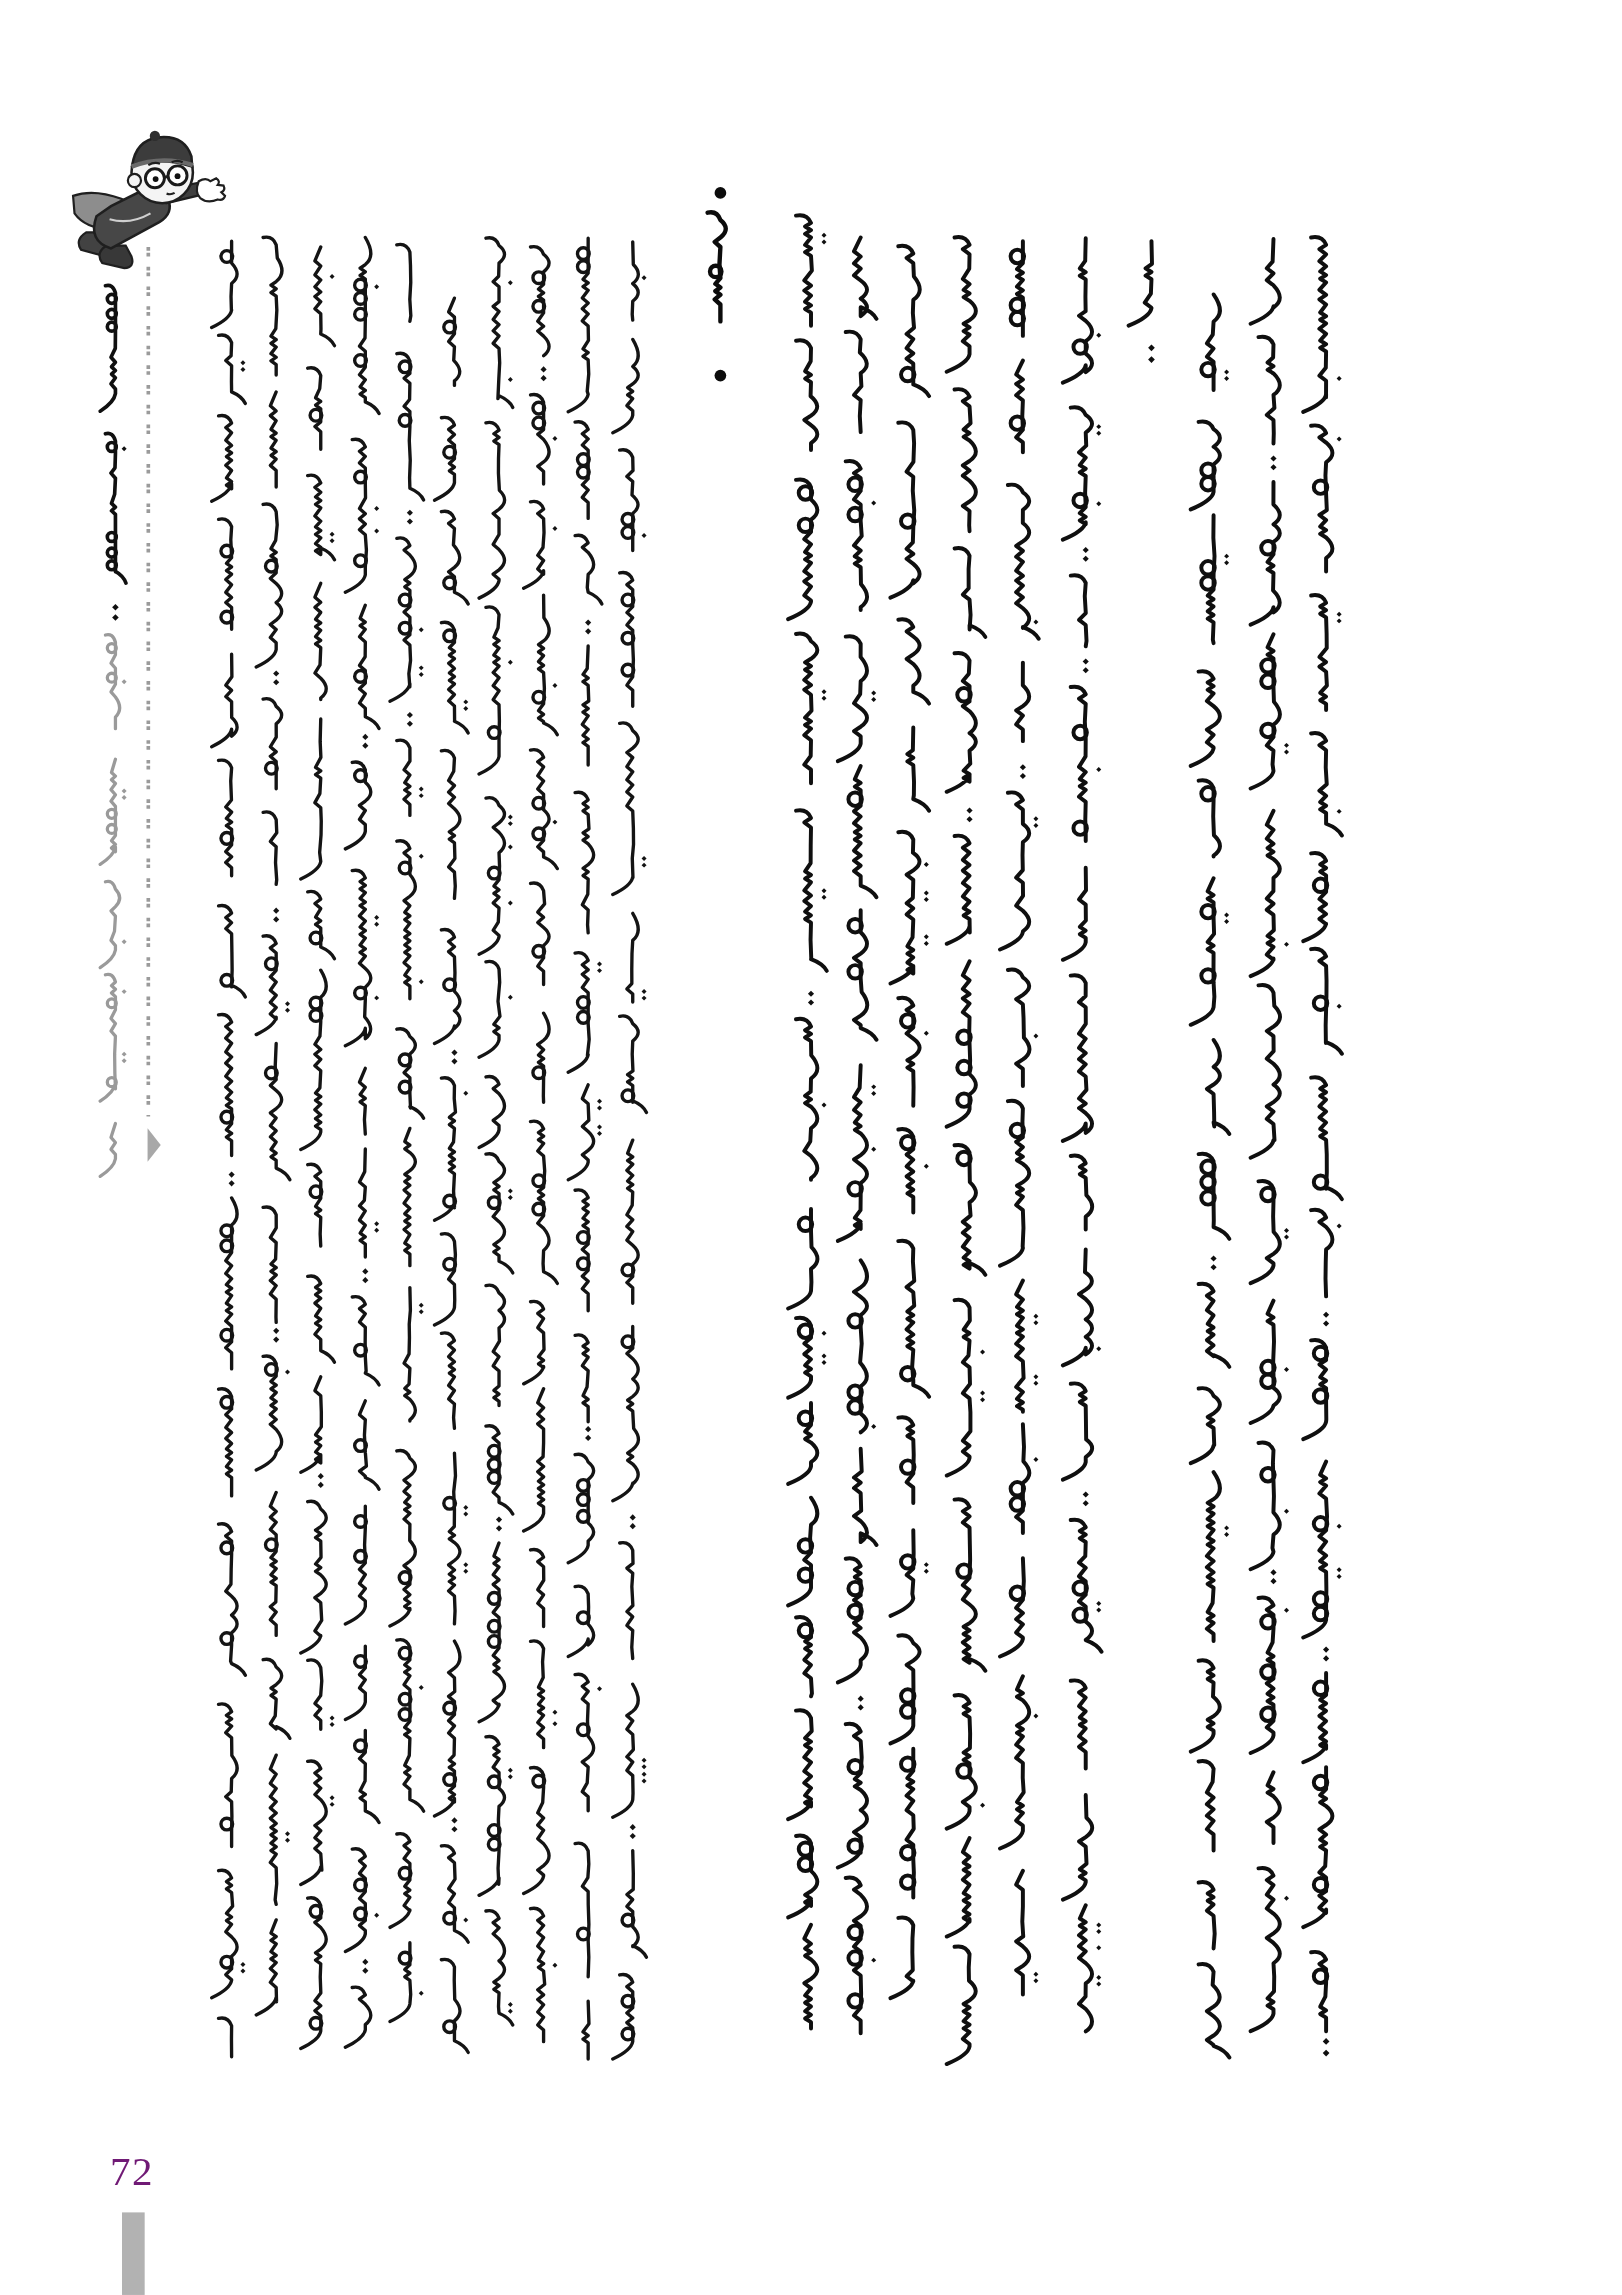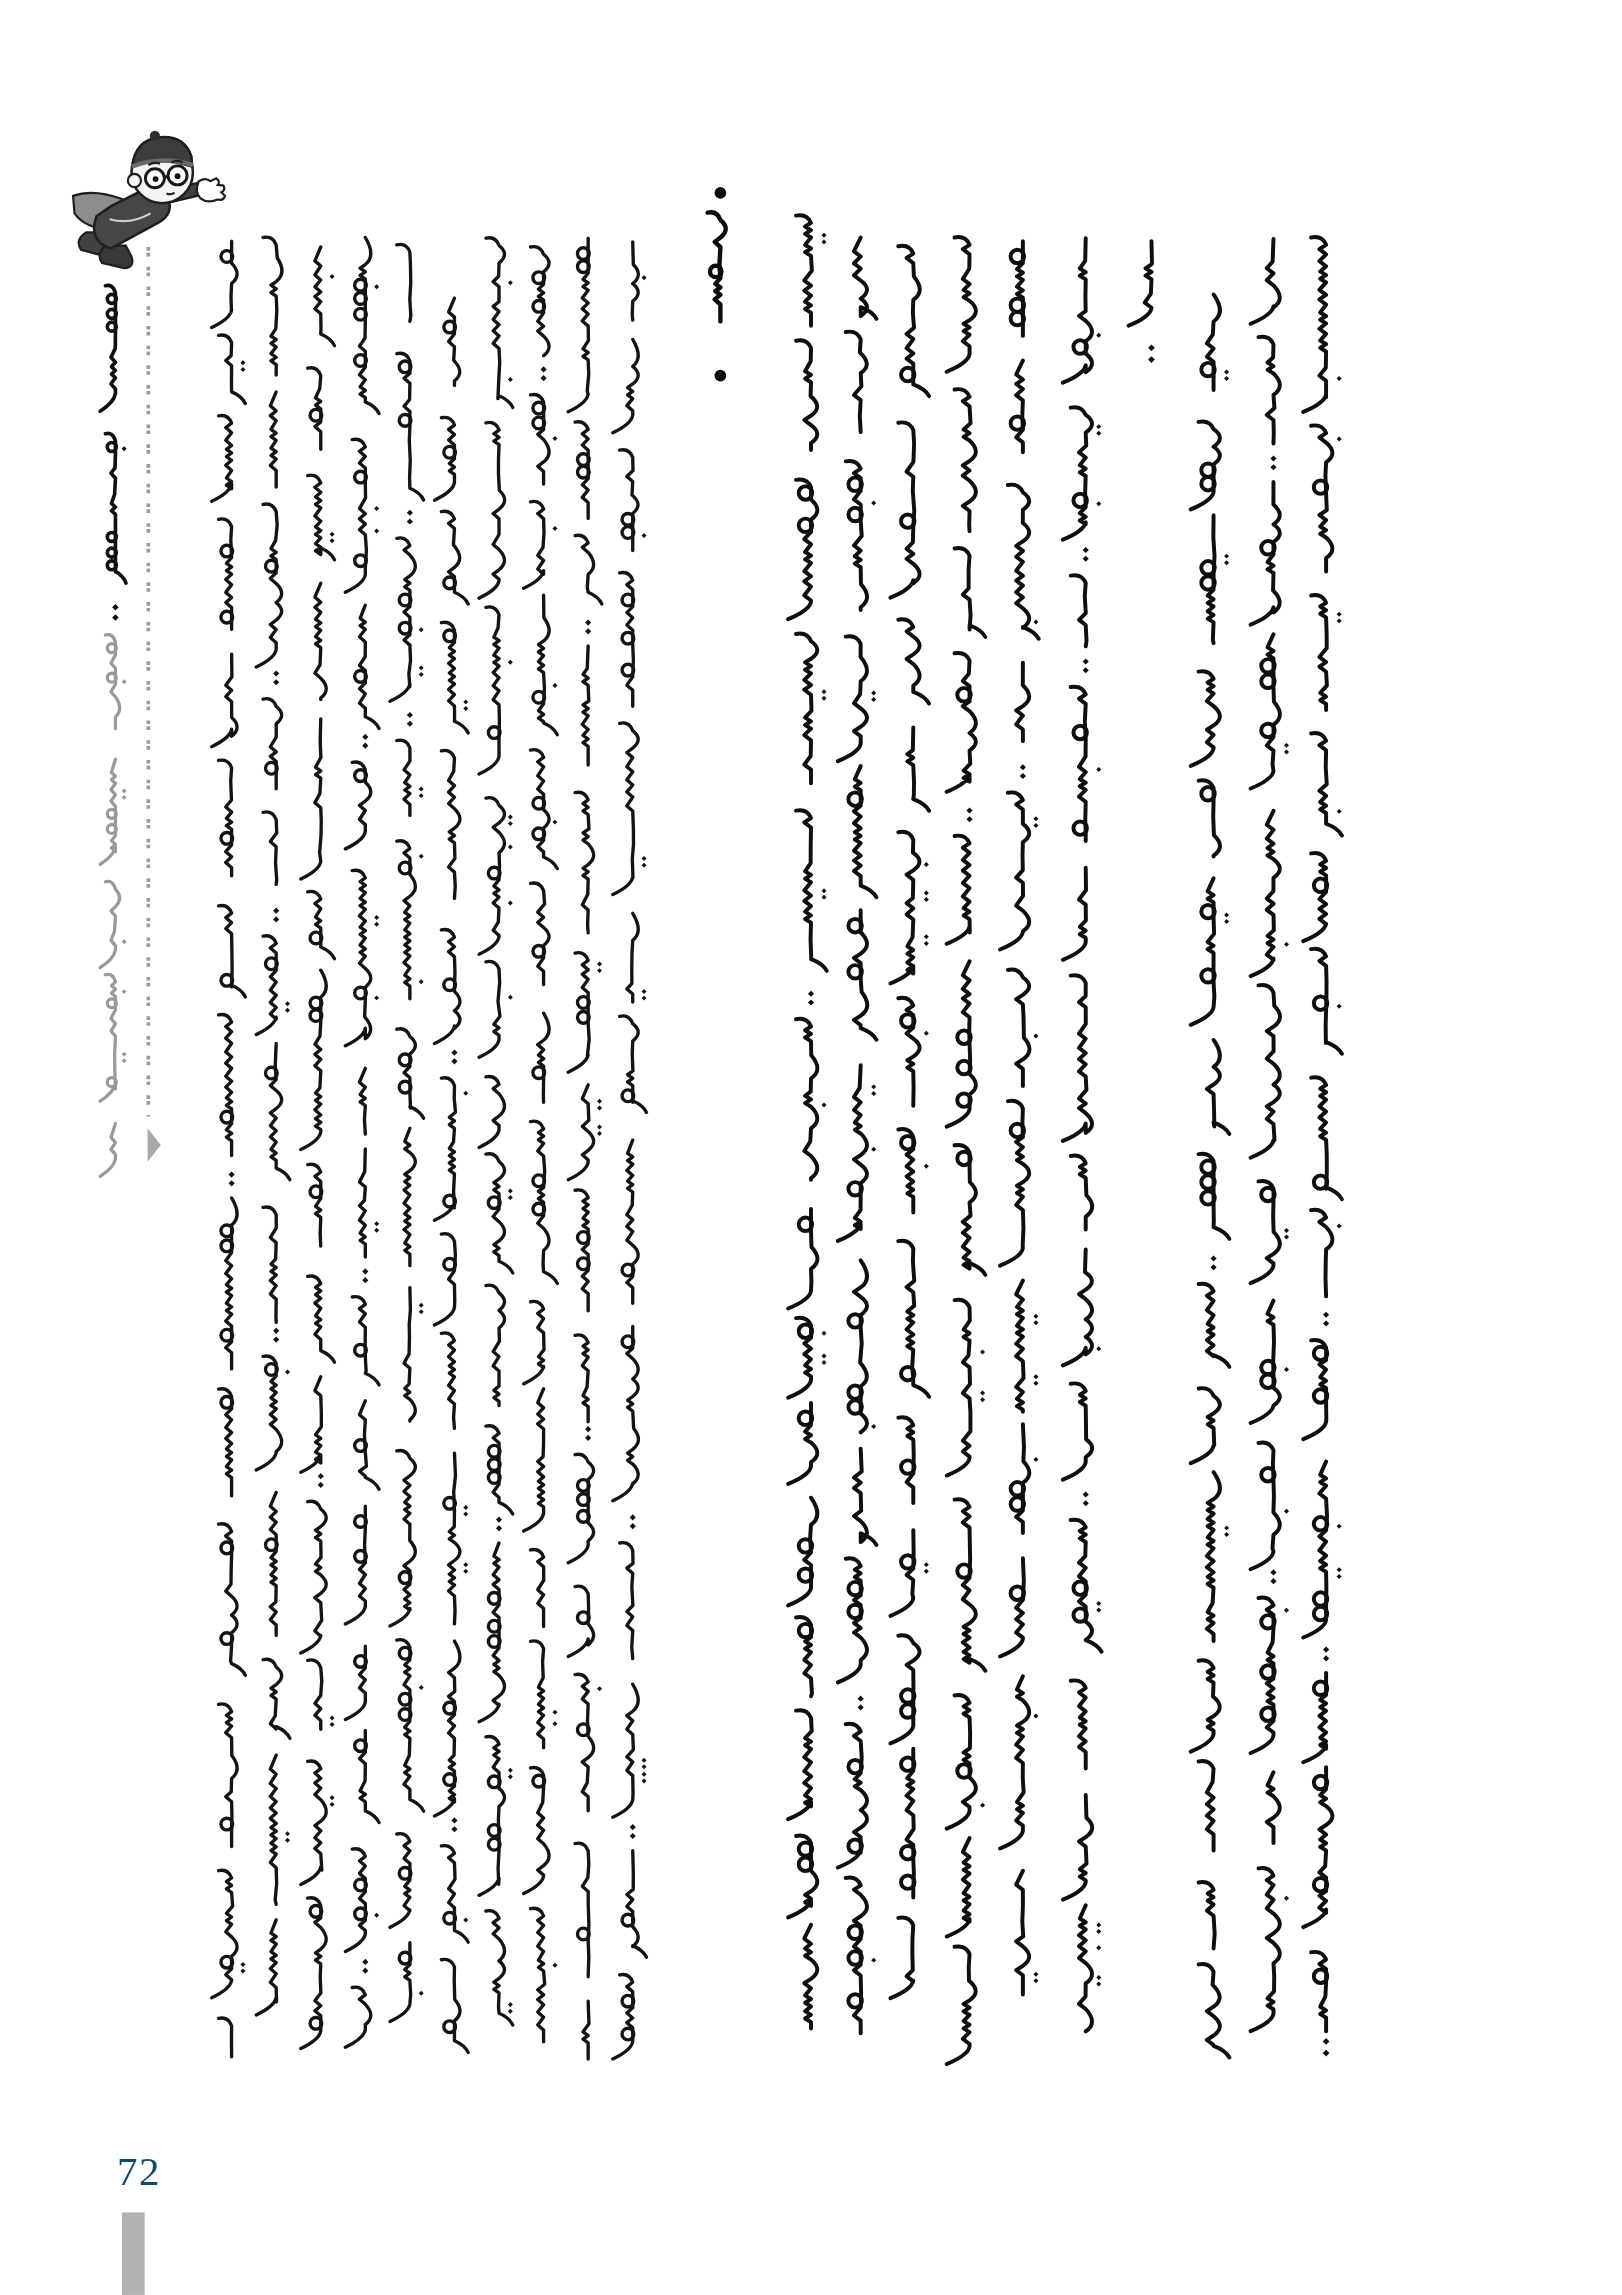--- a/index.html
+++ b/index.html
@@ -1,20 +1,20 @@
 <!DOCTYPE html>
 <html style="font-size:11.7px"><head>
 <meta charset="utf-8">
 <style>
   html,body{margin:0;padding:0;background:#e8e8e8;}
   #page{position:relative;width:1622px;height:2295px;background:#ffffff;overflow:hidden;
         font-family:"Liberation Serif", serif;}
   #art{position:absolute;left:0;top:0;}
-  #page-number{position:absolute;left:110px;top:2147px;width:51px;text-align:right;
-        font-size:41px;color:#0c4a6e;letter-spacing:1.5px;}
+  #page-number{position:absolute;left:110px;top:2147px;width:51px;text-align:left;
+        font-size:41px;color:#701a75;letter-spacing:1.5px;}
 </style>
 </head>
 <body>
 
 <div id="page">
   <svg id="art" width="1622" height="2295" viewBox="0 0 2220 3141">
     <g id="mascot-group">
         <path d="M 100 268 Q 128 258 166 272 L 208 292 Q 186 312 150 314 Q 116 312 102 292 Z" fill="#8d8d8d" stroke="#1f1f1f" stroke-width="3"></path>
         <path d="M 118 318 q -16 10 -7 24 l 30 8 q 15 -1 11 -16 l -9 -16 z" fill="#424242" stroke="#1f1f1f" stroke-width="3"></path>
         <path d="M 146 336 q -16 10 -6 24 l 30 7 q 15 -1 10 -16 l -8 -15 z" fill="#383838" stroke="#1f1f1f" stroke-width="3"></path>

